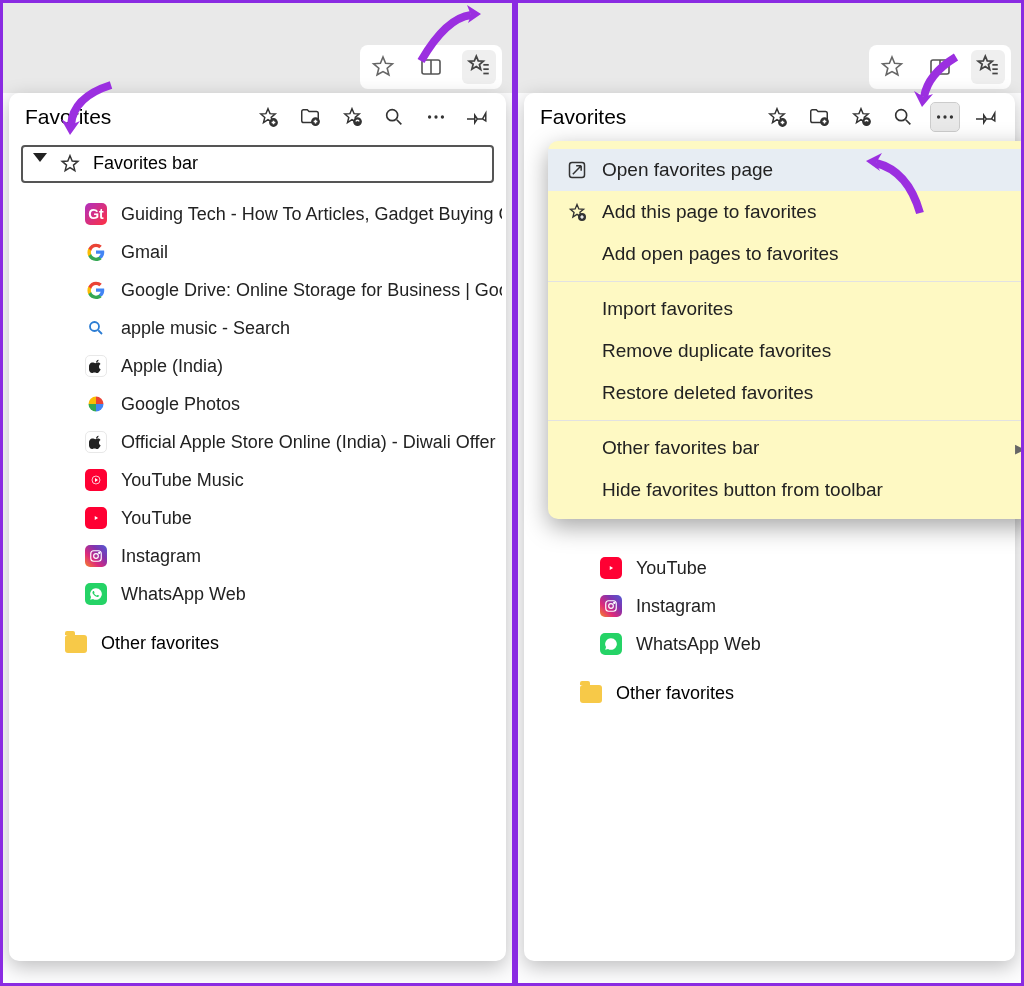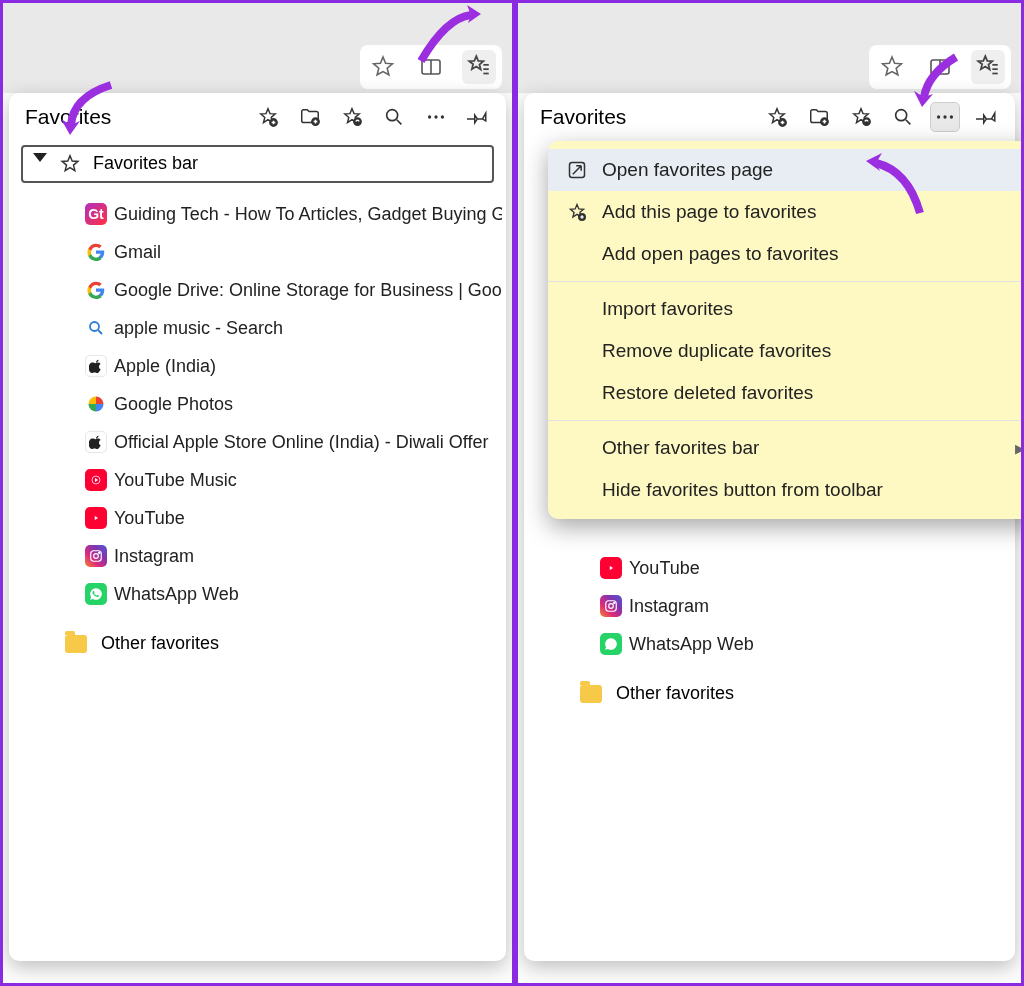--- a/index.html
+++ b/index.html
@@ -93,21 +93,21 @@
   .tri-down {
     width: 0; height: 0;
     border-left: 7px solid transparent;
     border-right: 7px solid transparent;
     border-top: 9px solid #222;
   }
 
   .fav-list { padding: 4px 4px 12px 4px; }
   .fav-item {
     display: flex; align-items: center;
-    gap: 7px;
+    gap: 14px;
     padding: 8px 10px 8px 72px;
     font-size: 18px;
     color: #222;
     white-space: nowrap;
     overflow: hidden;
     text-overflow: ellipsis;
   }
   .fav-item .favicon {
     width: 22px; height: 22px; flex: 0 0 22px;
     border-radius: 5px;

